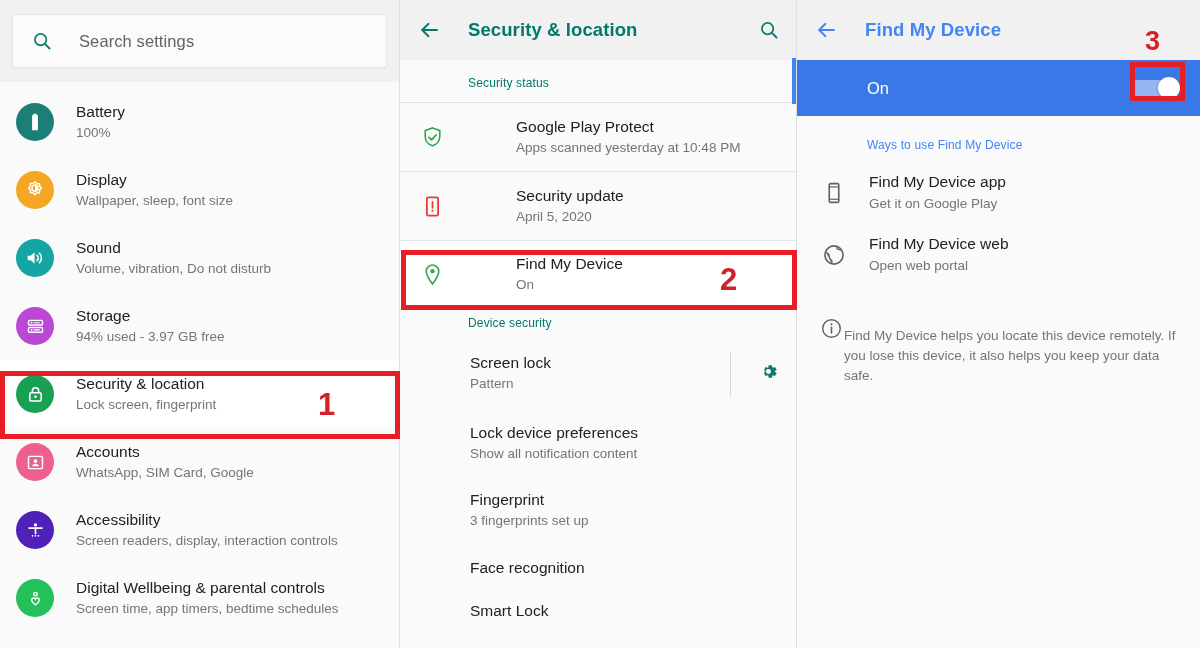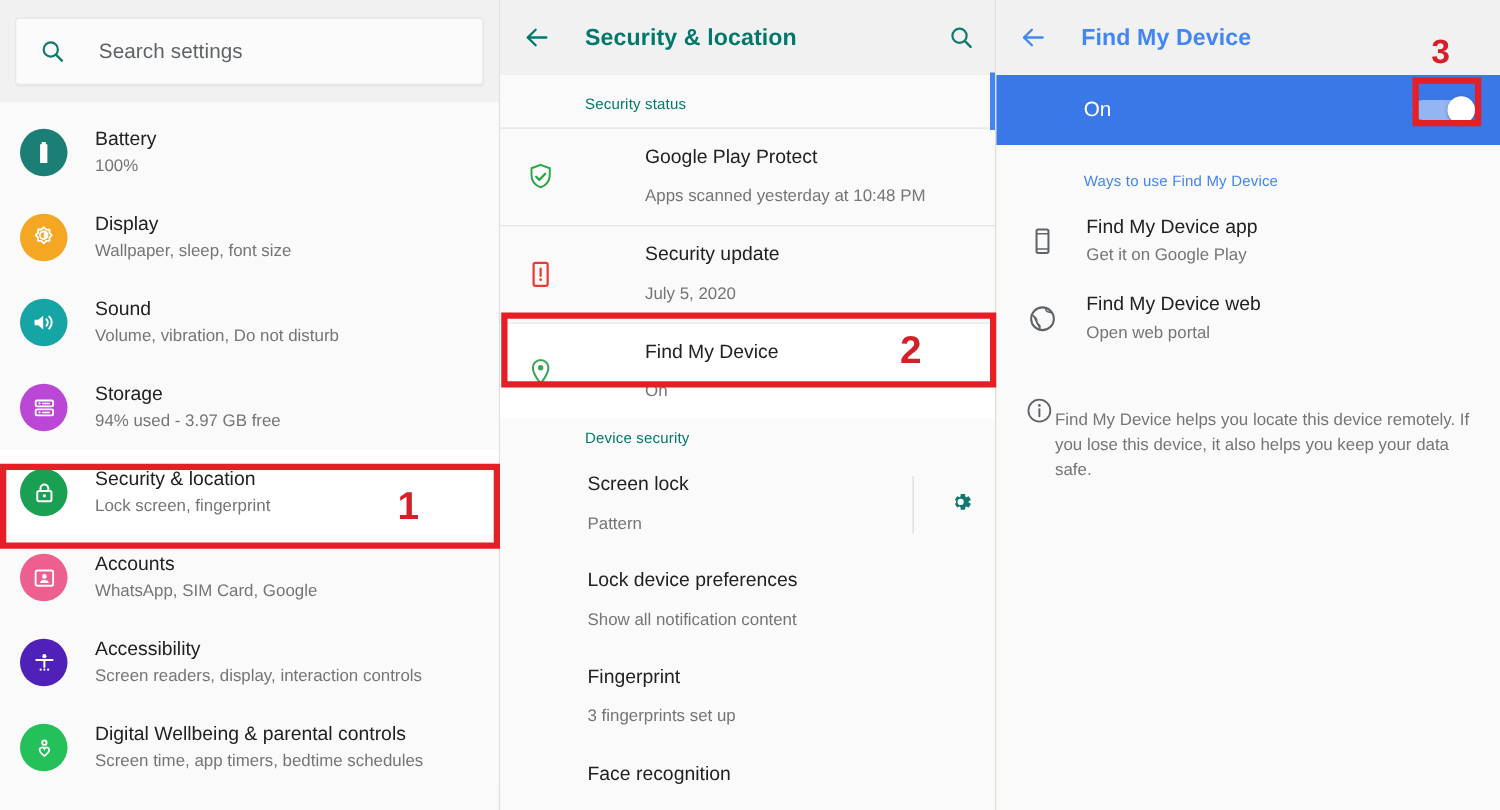--- a/index.html
+++ b/index.html
@@ -6,21 +6,21 @@
   html, body {
     width: 1200px; height: 648px;
     font-family: "Liberation Sans", sans-serif;
     background: #ffffff;
     overflow: hidden;
   }
   .screen {
     position: relative;
     width: 1200px; height: 648px;
     display: flex;
-    background: #fde047;
+    background: #86efac;
   }
 
   
   .panel { position: relative; height: 648px; background: #fafafa; overflow: hidden; }
   .panel-left   { width: 400px; border-right: 1px solid #dedede; }
   .panel-mid    { width: 397px; border-right: 1px solid #dedede; }
   .panel-right  { width: 403px; }
 
   
   .search-wrap {
@@ -94,21 +94,21 @@
     gap: 48px;
   }
   .mrow .micon {
     flex: 0 0 auto;
     width: 28px; height: 28px;
     display: flex; align-items: center; justify-content: center;
     margin-right: 22px;
   }
   .mrow .mtext { flex: 1 1 auto; min-width: 0; }
   .mtitle { font-size: 15.5px; color: #212121; line-height: 1.35; }
-  .msub   { font-size: 13.5px; color: #757575; line-height: 1.4; margin-top: 11px; }
+  .msub   { font-size: 13.5px; color: #757575; line-height: 1.4; margin-top: 1px; }
 
   .mrow-noicon { padding-left: 70px; }
   .mrow-noicon .mtext { padding-left: 0; }
 
   .gear-cell { flex: 0 0 auto; display: flex; align-items: center; padding-left: 14px; }
   .vdiv { width: 1px; height: 46px; background: #d9d9d9; margin-right: 26px; }
 
   
   .toggle-bar {
     height: 56px;
@@ -369,21 +369,21 @@
     <div class="mrow">
       <span class="micon">
         <svg width="25" height="25" viewBox="0 0 24 24">
           <rect x="6.6" y="3.2" width="10.8" height="17.6" rx="1.4" fill="none" stroke="#ea3b2e" stroke-width="1.7"></rect>
           <line x1="12" y1="7.6" x2="12" y2="13.2" stroke="#ea3b2e" stroke-width="1.7" stroke-linecap="round"></line>
           <circle cx="12" cy="16.1" r="1.05" fill="#ea3b2e"></circle>
         </svg>
       </span>
       <span class="mtext">
         <span class="mtitle" style="display:block">Security update</span>
-        <span class="msub" style="display:block">July 5, 2020</span>
+        <span class="msub" style="display:block">April 5, 2020</span>
       </span>
     </div>
     <div class="hr"></div>
 
     <div class="mrow" style="background:#ffffff;min-height:60px;">
       <span class="micon">
         <svg width="25" height="25" viewBox="0 0 24 24">
           <path d="M12 2.9c-3.3 0-6 2.6-6 5.9 0 4.3 6 12.3 6 12.3s6-8 6-12.3c0-3.3-2.7-5.9-6-5.9z" fill="none" stroke="#3aa757" stroke-width="1.6"></path>
           <circle cx="12" cy="8.8" r="2.1" fill="#3aa757"></circle>
         </svg>

